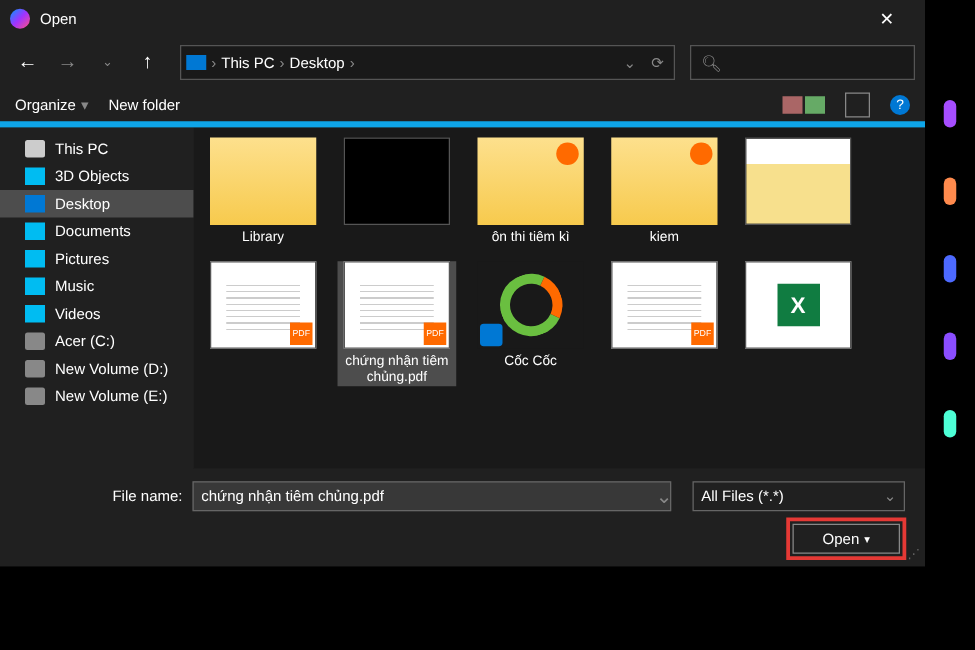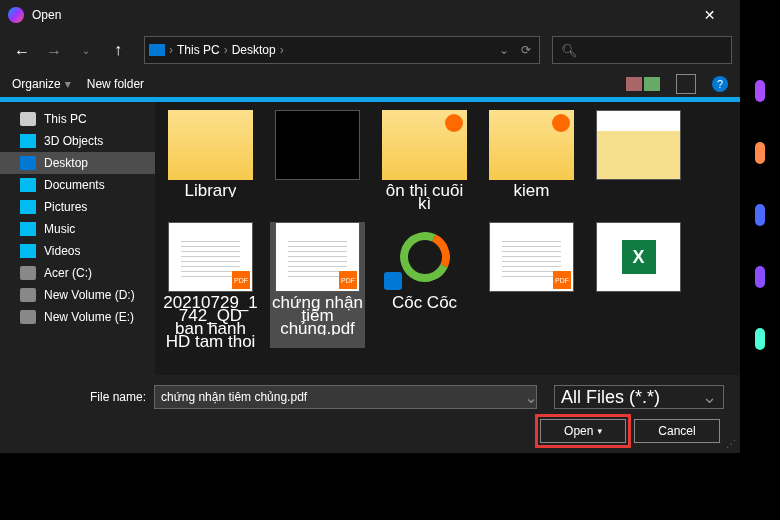--- a/index.html
+++ b/index.html
@@ -38,26 +38,26 @@
 .file-item.selected { background: #4d4d4d; }
 .file-thumb { width: 85px; height: 70px; background: #fff; border: 1px solid #555; margin-bottom: 4px; position: relative; display: flex; align-items: center; justify-content: center; overflow: hidden; }
 .file-thumb.folder { background: linear-gradient(#fde08d, #f7ca4d); border: none; }
 .file-thumb.folder.pdf::after { content: ""; position: absolute; right: 4px; top: 4px; width: 18px; height: 18px; background: #ff6a00; border-radius: 50%; }
 .file-thumb.dark { background: #000; }
 .file-thumb .pdf-badge { position: absolute; right: 2px; bottom: 2px; width: 18px; height: 18px; background: #ff6a00; font-size: 7px; color: #fff; display: flex; align-items: center; justify-content: center; }
 .file-thumb .excel-icon { width: 34px; height: 34px; background: #107c41; color: #fff; display: flex; align-items: center; justify-content: center; font-size: 18px; font-weight: bold; }
 .file-thumb .coccoc { width: 50px; height: 50px; border-radius: 50%; border: 8px solid #6abf40; border-right-color: #ff6a00; border-bottom-color: #6abf40; transform: rotate(-20deg); }
 .file-thumb .doc-lines { width: 70%; height: 60%; background: repeating-linear-gradient(#fff, #fff 4px, #ccc 4px, #ccc 5px); }
 .file-thumb .ie-overlay { position: absolute; left: 2px; bottom: 2px; width: 18px; height: 18px; background: #0078d4; border-radius: 3px; }
-.file-label { color: #fff; font-size: 17px; line-height: 13px; word-break: break-word; max-height: 52px; overflow: hidden; }
+.file-label { color: #fff; font-size: 11px; line-height: 13px; word-break: break-word; max-height: 52px; overflow: hidden; }
 .footer { padding: 10px 16px; display: flex; flex-direction: column; gap: 10px; background: #202020; }
 .footer-row { display: flex; align-items: center; gap: 8px; }
 .footer-label { color: #fff; font-size: 12px; width: 130px; text-align: right; }
 .filename-input { flex: 1; height: 24px; background: #383838; border: 1px solid #666; color: #fff; font-size: 12px; padding: 0 6px; outline: none; }
-.filetype-select { width: 170px; height: 24px; background: #202020; border: 1px solid #666; color: #fff; font-size: 18px; padding: 11px 6px; display: flex; align-items: center; justify-content: space-between; }
+.filetype-select { width: 170px; height: 24px; background: #202020; border: 1px solid #666; color: #fff; font-size: 12px; padding: 11px 6px; display: flex; align-items: center; justify-content: space-between; }
 .footer-btns { display: flex; gap: 8px; justify-content: flex-end; padding-right: 4px; }
 .btn { width: 86px; height: 24px; border: 1px solid #888; background: transparent; color: #fff; font-size: 12px; display: flex; align-items: center; justify-content: center; }
 .btn.highlighted { outline: 3px solid #e53935; outline-offset: 2px; }
 .resize-grip { position: absolute; right: 4px; bottom: 4px; color: #666; font-size: 10px; }
 .side-pills { position: absolute; right: 0; top: 60px; width: 40px; height: 400px; display: flex; flex-direction: column; align-items: center; gap: 40px; padding-top: 20px; }
 .pill { width: 10px; height: 22px; border-radius: 5px; }
 .dropdown-caret { color: #888; }
 .help-icon { width: 16px; height: 16px; border-radius: 50%; background: #0078d4; color: #fff; font-size: 11px; display: flex; align-items: center; justify-content: center; }
 .view-icon-group { display: flex; gap: 2px; }
 .view-ic { width: 16px; height: 14px; background: #888; }
@@ -159,36 +159,35 @@
         <div class="file-item">
           <div class="file-thumb folder"></div>
           <div class="file-label">Library</div>
         </div>
         <div class="file-item">
           <div class="file-thumb dark"></div>
           <div class="file-label"></div>
         </div>
         <div class="file-item">
           <div class="file-thumb folder pdf"></div>
-          <div class="file-label">ôn thi cuối kì</div>
+          <div class="file-label">ôn thi tiêm kì</div>
         </div>
         <div class="file-item">
           <div class="file-thumb folder pdf"></div>
           <div class="file-label">kiem</div>
         </div>
         <div class="file-item">
           <div class="file-thumb" style="background: linear-gradient(rgb(255, 255, 255) 30%, rgb(247, 224, 141) 30%);"></div>
           <div class="file-label"></div>
         </div>
         <div class="file-item">
           <div class="file-thumb">
             <div class="doc-lines"></div>
             <div class="pdf-badge">PDF</div>
           </div>
-          <div class="file-label">20210729_1742_QD ban hanh HD tam thoi ve kiem tra, thi theo hin...</div>
         </div>
         <div class="file-item selected">
           <div class="file-thumb">
             <div class="doc-lines"></div>
             <div class="pdf-badge">PDF</div>
           </div>
           <div class="file-label">chứng nhận tiêm chủng.pdf</div>
         </div>
         <div class="file-item">
           <div class="file-thumb" style="background: rgb(25, 25, 25); border: none;">
@@ -221,21 +220,20 @@
       <div class="filetype-select">
         <span>All Files (*.*)</span>
         <span class="dropdown-caret">⌄</span>
       </div>
     </div>
     <div class="footer-btns">
       <div class="btn highlighted">
         <span>Open</span>
         <span style="margin-left:4px;font-size:9px;">▾</span>
       </div>
-      <div class="btn">Cancel</div>
     </div>
   </div>
 
   <div class="resize-grip">⋰</div>
 </div>
 
 <div class="side-pills">
   <div class="pill" style="background:#a64dff;"></div>
   <div class="pill" style="background:#ff8a4d;"></div>
   <div class="pill" style="background:#4d6aff;"></div>

